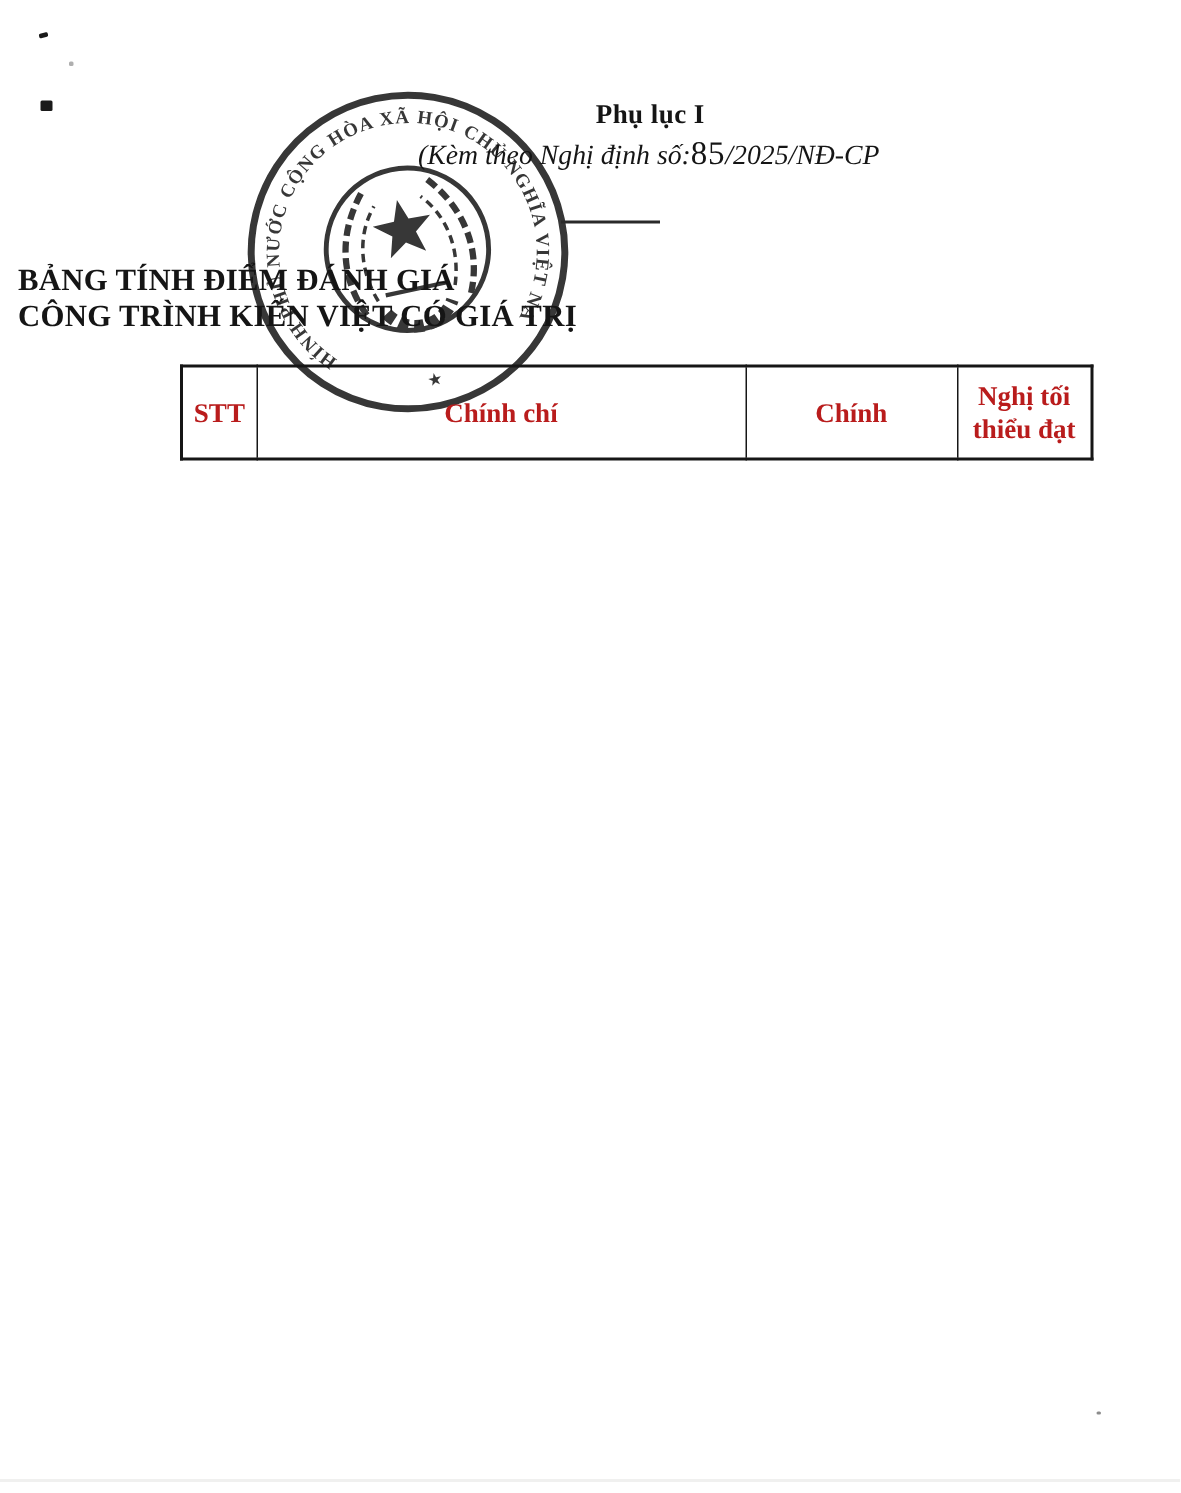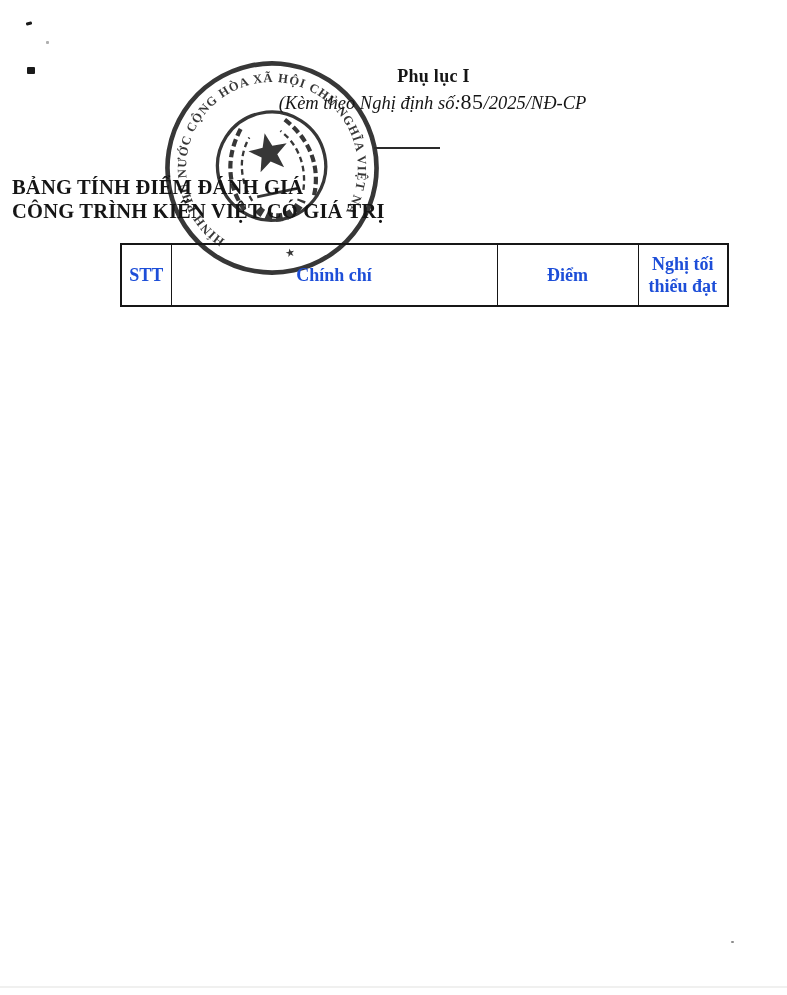--- a/index.html
+++ b/index.html
@@ -29,21 +29,21 @@
   .hand{font-style:normal;font-weight:normal;font-size:22px;letter-spacing:.5px;}
   .divider{position:absolute;top:147px;left:374px;width:66px;border-top:2px solid #2a2a2a;z-index:2;}
   .title-block{
     position:absolute;top:176px;left:0;width:100%;text-align:left;z-index:2;
     font-weight:bold;font-size:20.5px;line-height:1.16;letter-spacing:.2px;padding-left:12px;box-sizing:border-box;
   }
 
   
   table.score-table{
     position:absolute;top:243px;left:120px;width:607px;table-layout:fixed;
-    border-collapse:collapse;z-index:2;font-size:17px;color:#1d4ed8;
+    border-collapse:collapse;z-index:2;font-size:17px;color:#b91c1c;
   }
   .score-table th,.score-table td{border:1.6px solid #161616;}
   .score-table{border:2.5px solid #161616;}
   .score-table thead tr{height:62px;}
   .score-table th{font-weight:bold;font-size:18px;text-align:center;vertical-align:middle;line-height:1.25;padding:2px 4px;}
 </style>
 </head>
 <body>
 
 <div class="page">
@@ -90,20 +90,20 @@
     <colgroup>
       <col style="width:50px">
         <col style="width:326px">
         <col style="width:141px">
         <col style="width:90px">
     </colgroup>
     <thead>
       <tr>
         <th>STT</th>
         <th>Chính chí</th>
-        <th>Điểm</th>
+        <th>Chính</th>
         <th>Nghị tối thiểu đạt</th>
       </tr>
     </thead>
     <tbody id="tbody"></tbody>
   </table>
 
 </div>
 
 </body></html>

